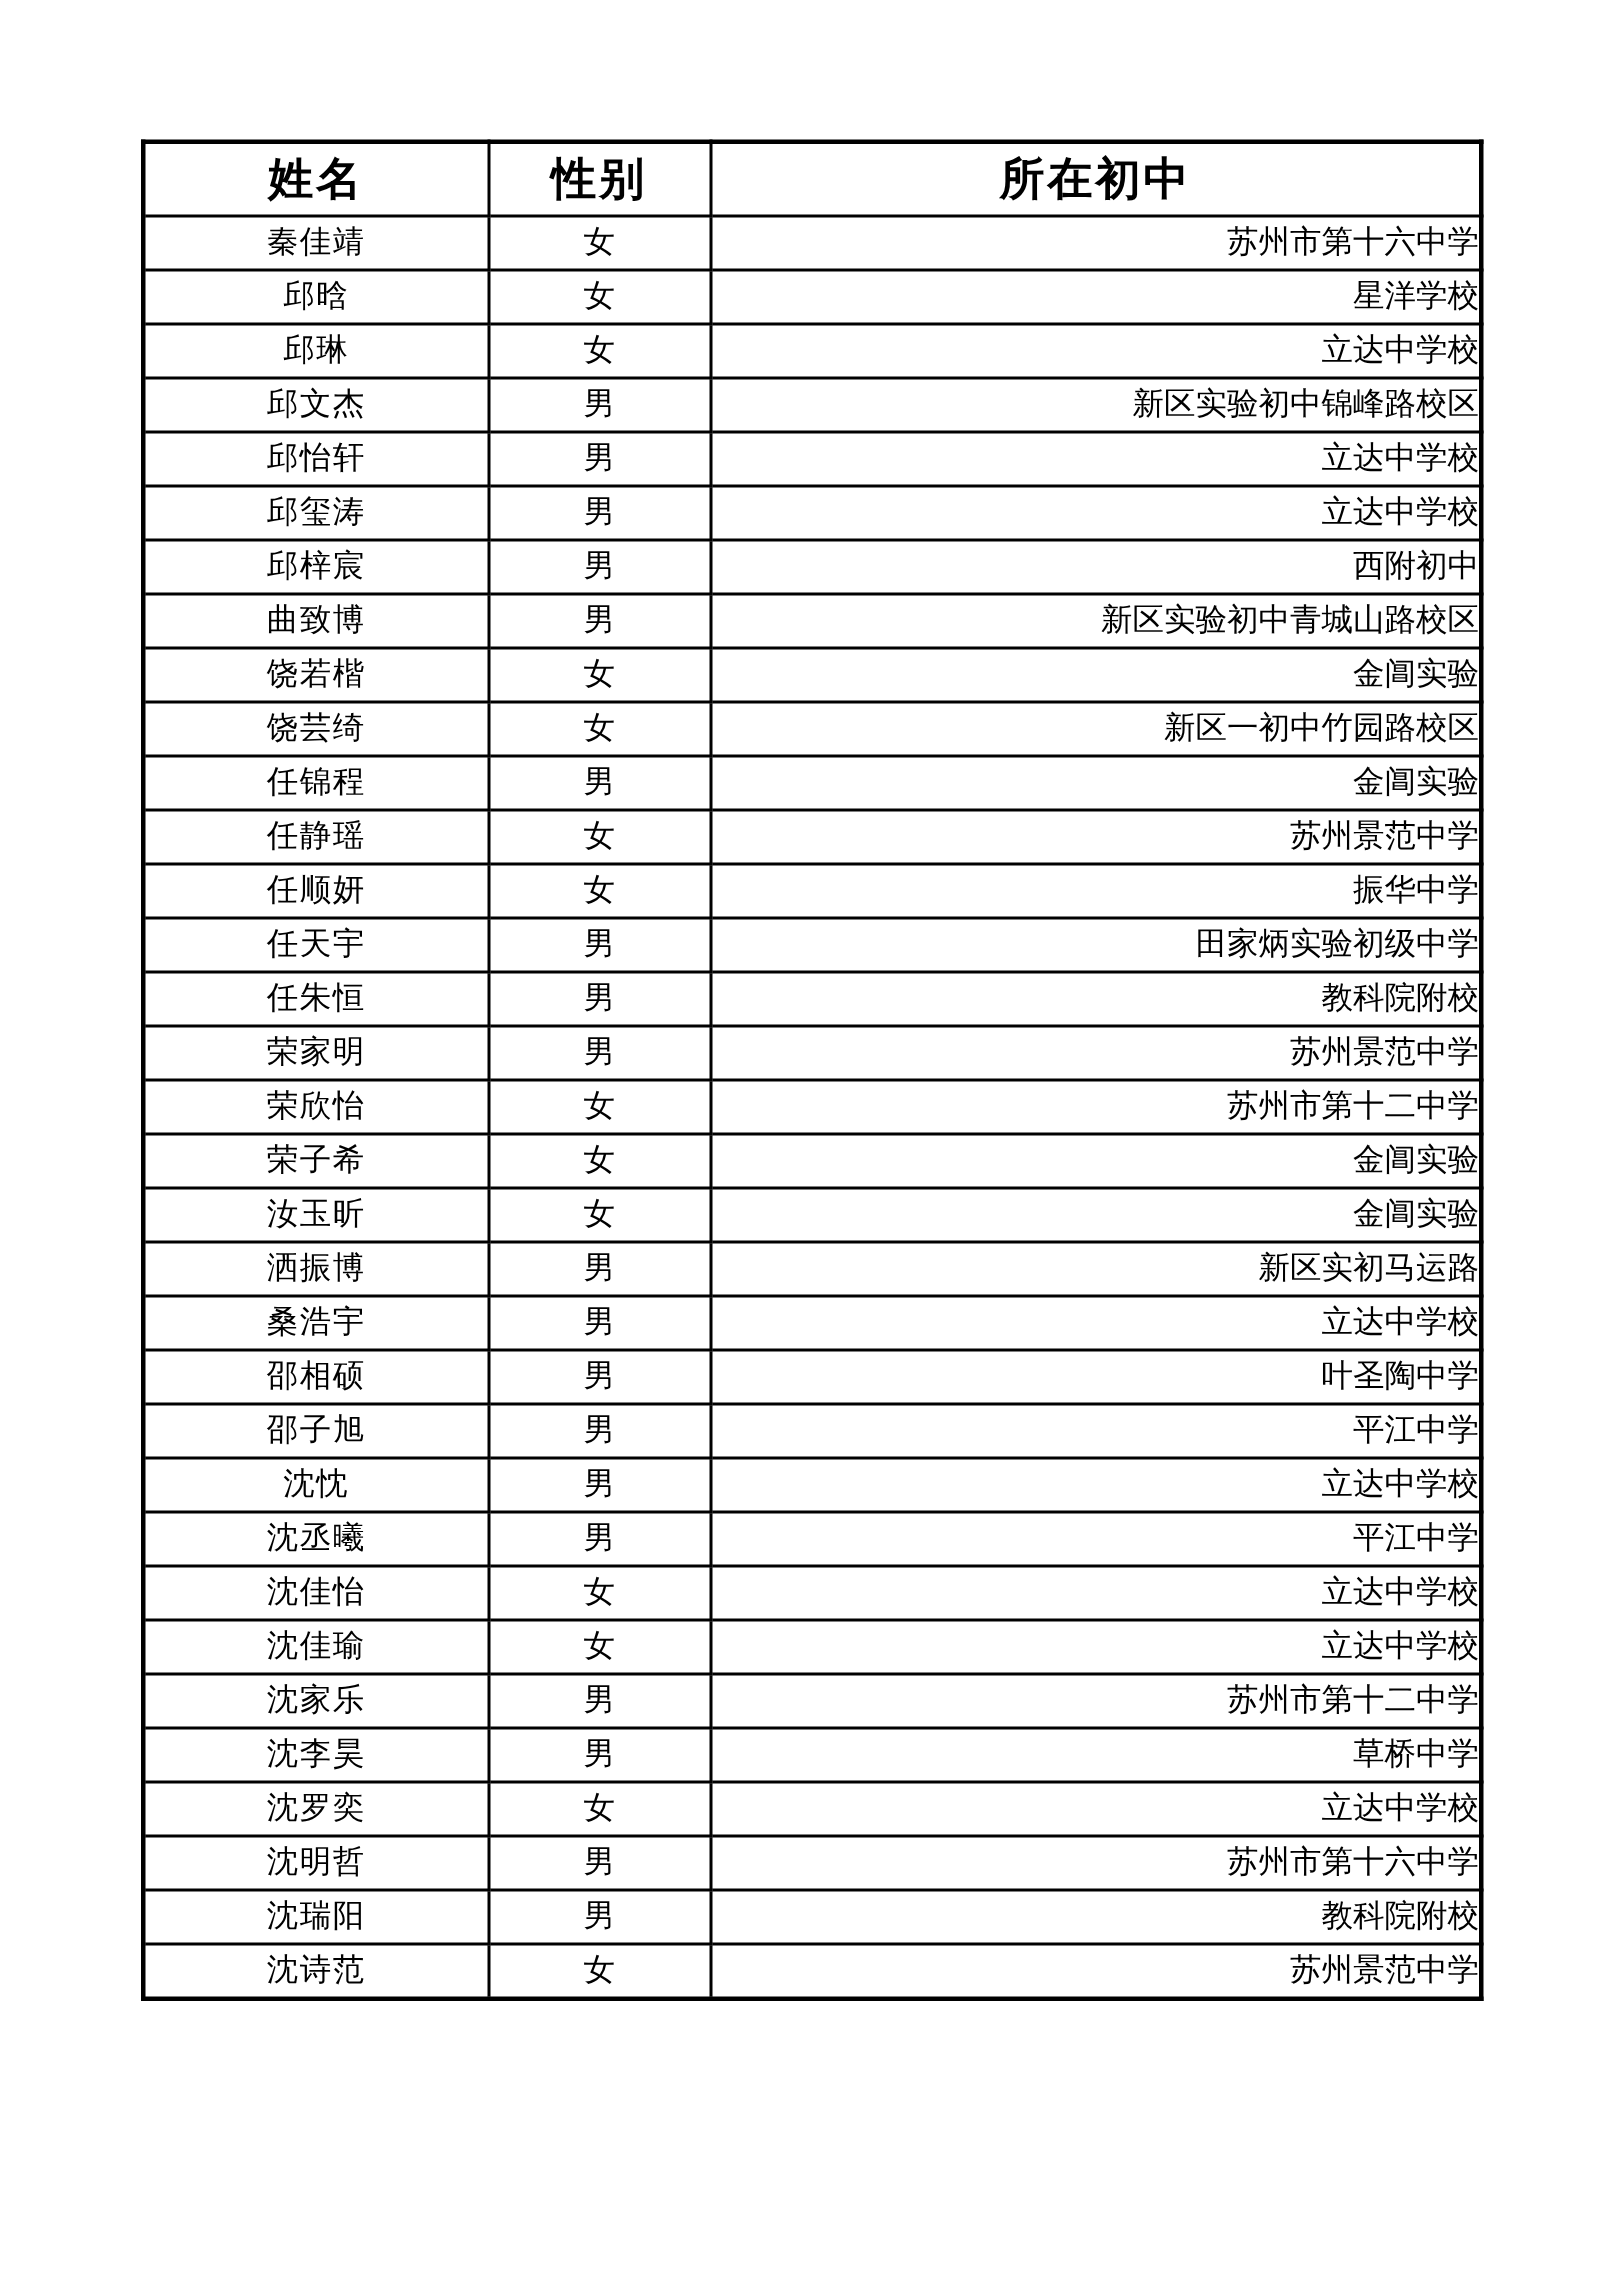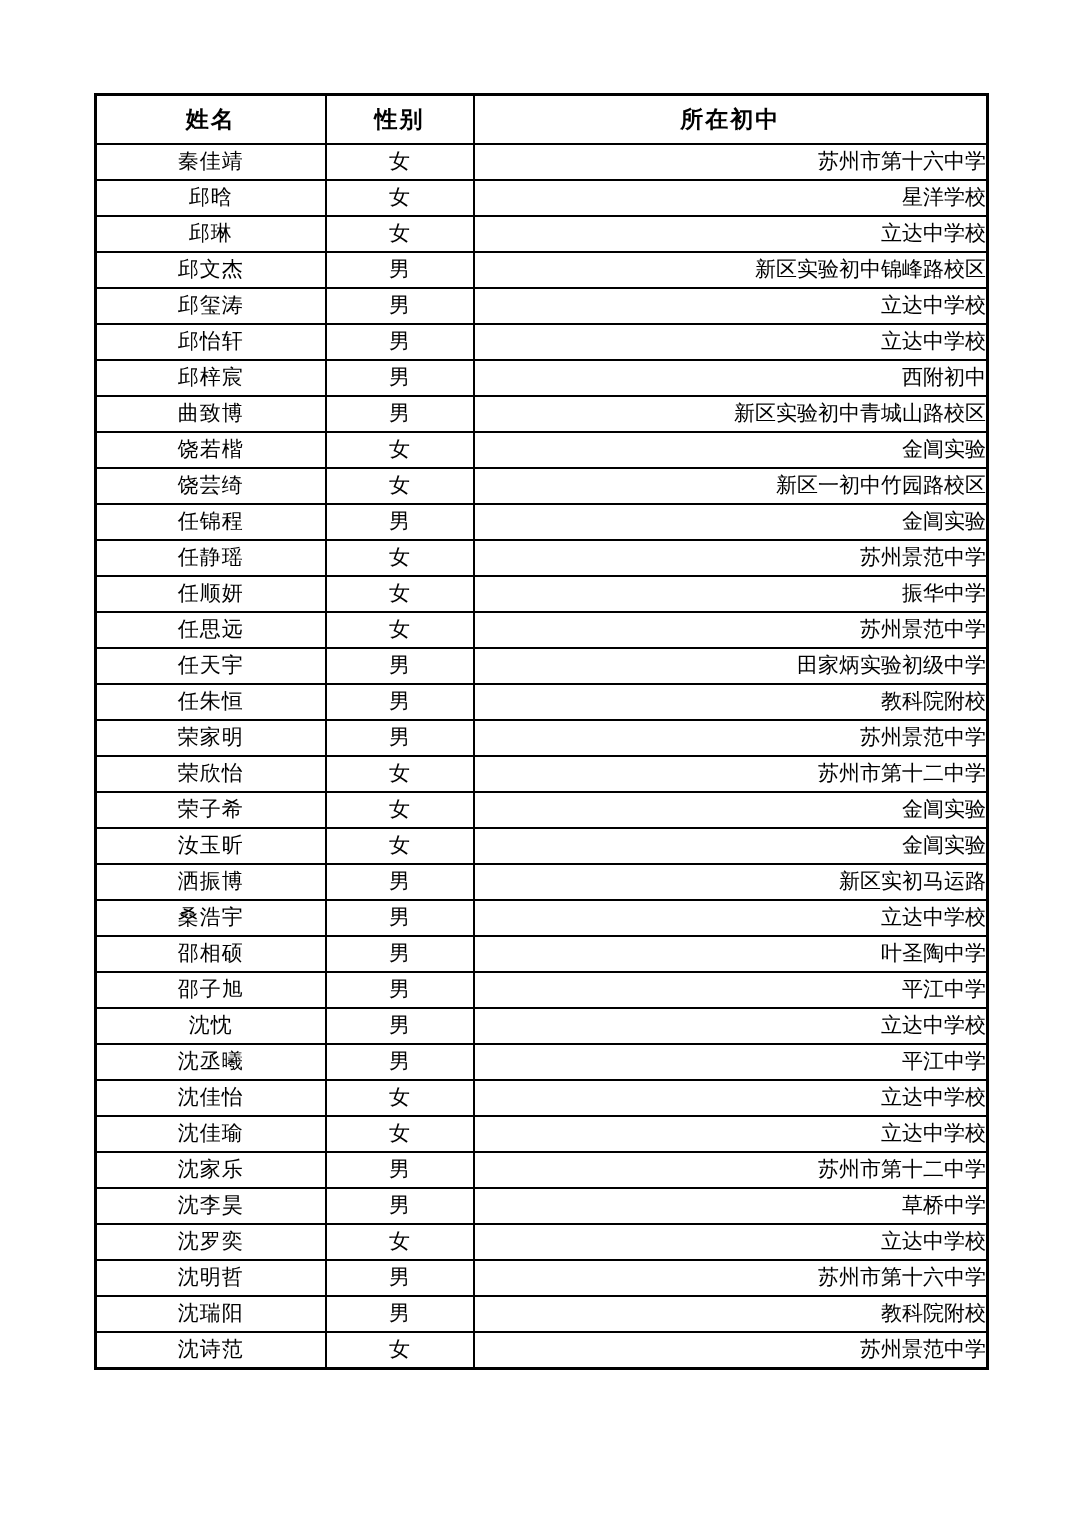--- a/index.html
+++ b/index.html
@@ -42,21 +42,21 @@
     vertical-align: middle;
     padding: 0;
     font-size: 21px;
     line-height: 1.1;
     height: 34px;
     white-space: nowrap;
     overflow: hidden;
   }
   table.roster thead th {
     font-weight: bold;
-    font-size: 23px;
+    font-size: 30px;
     height: 47px;
     letter-spacing: 2px;
   }
   table.roster tbody td {
     font-weight: normal;
   }
   table.roster tbody td.name {
     letter-spacing: 1px;
   }
   table.roster tbody td.school {
@@ -97,30 +97,30 @@
             <td class="name">邱琳</td>
             <td class="gender">女</td>
             <td class="school">立达中学校</td>
           </tr>
           <tr>
             <td class="name">邱文杰</td>
             <td class="gender">男</td>
             <td class="school">新区实验初中锦峰路校区</td>
           </tr>
           <tr>
+            <td class="name">邱怡轩</td>
+            <td class="gender">男</td>
+            <td class="school">立达中学校</td>
+          </tr>
+          <tr>
             <td class="name">邱玺涛</td>
             <td class="gender">男</td>
             <td class="school">立达中学校</td>
           </tr>
           <tr>
-            <td class="name">邱怡轩</td>
-            <td class="gender">男</td>
-            <td class="school">立达中学校</td>
-          </tr>
-          <tr>
             <td class="name">邱梓宸</td>
             <td class="gender">男</td>
             <td class="school">西附初中</td>
           </tr>
           <tr>
             <td class="name">曲致博</td>
             <td class="gender">男</td>
             <td class="school">新区实验初中青城山路校区</td>
           </tr>
           <tr>
@@ -140,25 +140,20 @@
           </tr>
           <tr>
             <td class="name">任静瑶</td>
             <td class="gender">女</td>
             <td class="school">苏州景范中学</td>
           </tr>
           <tr>
             <td class="name">任顺妍</td>
             <td class="gender">女</td>
             <td class="school">振华中学</td>
-          </tr>
-          <tr>
-            <td class="name">任思远</td>
-            <td class="gender">女</td>
-            <td class="school">苏州景范中学</td>
           </tr>
           <tr>
             <td class="name">任天宇</td>
             <td class="gender">男</td>
             <td class="school">田家炳实验初级中学</td>
           </tr>
           <tr>
             <td class="name">任朱恒</td>
             <td class="gender">男</td>
             <td class="school">教科院附校</td>

